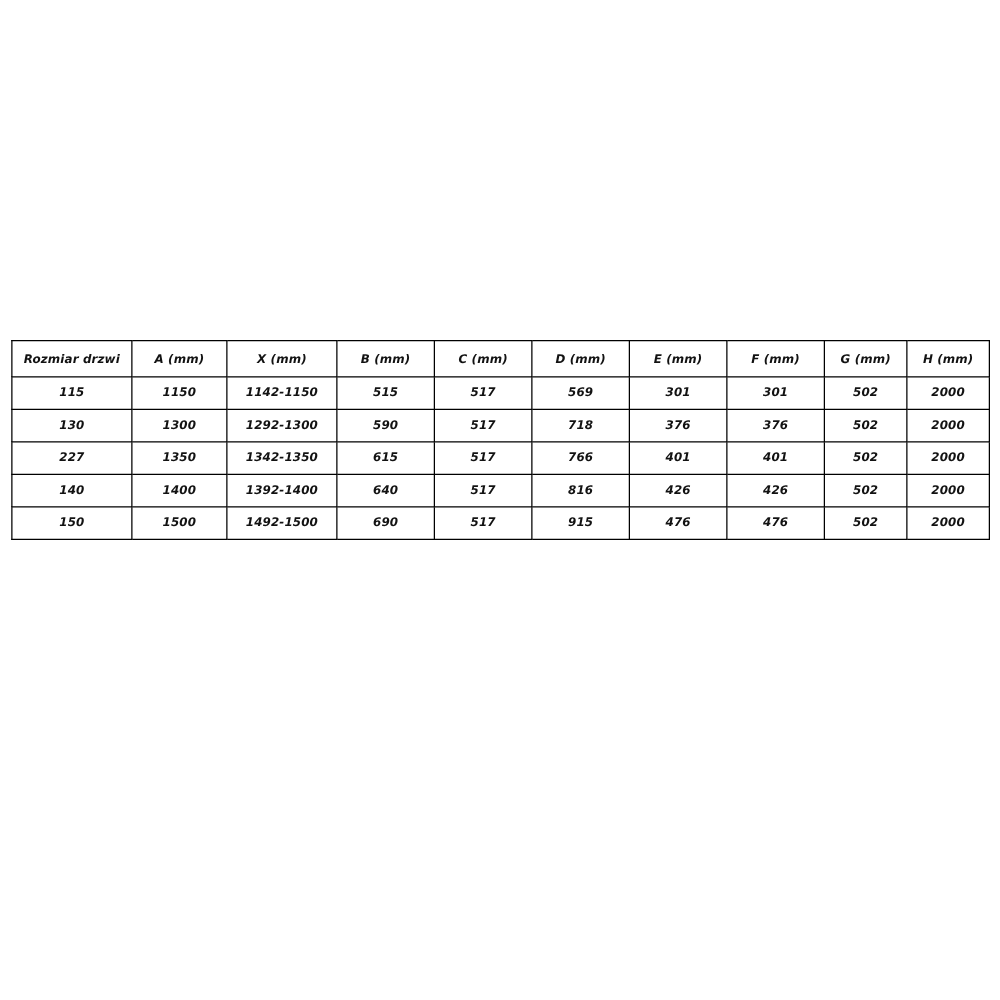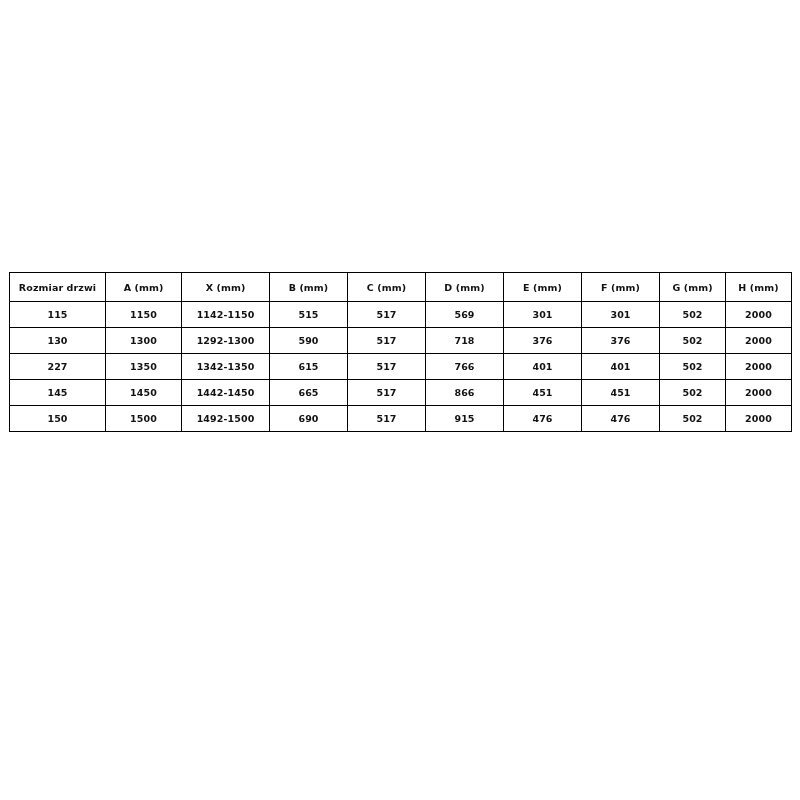--- a/index.html
+++ b/index.html
@@ -14,20 +14,21 @@
     color: #1a1a1a;
     position: relative;
     overflow: hidden;
   }
   .sheet {
     position: absolute;
     left: 0;
     top: 0;
     width: 748px;
     height: 800px;
+    font-style: italic;
   }
   .table-wrap {
     position: absolute;
     left: 9px;
     top: 272px;
     width: 782px;
   }
   table.size-table {
     border-collapse: collapse;
     width: 782px;
@@ -124,28 +125,28 @@
             <td>1342-1350</td>
             <td>615</td>
             <td>517</td>
             <td>766</td>
             <td>401</td>
             <td>401</td>
             <td>502</td>
             <td>2000</td>
           </tr>
           <tr>
-            <td>145</td>
-            <td>1450</td>
-            <td>1442-1450</td>
-            <td>665</td>
+            <td>140</td>
+            <td>1400</td>
+            <td>1392-1400</td>
+            <td>640</td>
             <td>517</td>
-            <td>866</td>
-            <td>451</td>
-            <td>451</td>
+            <td>816</td>
+            <td>426</td>
+            <td>426</td>
             <td>502</td>
             <td>2000</td>
           </tr>
           <tr>
             <td>150</td>
             <td>1500</td>
             <td>1492-1500</td>
             <td>690</td>
             <td>517</td>
             <td>915</td>

